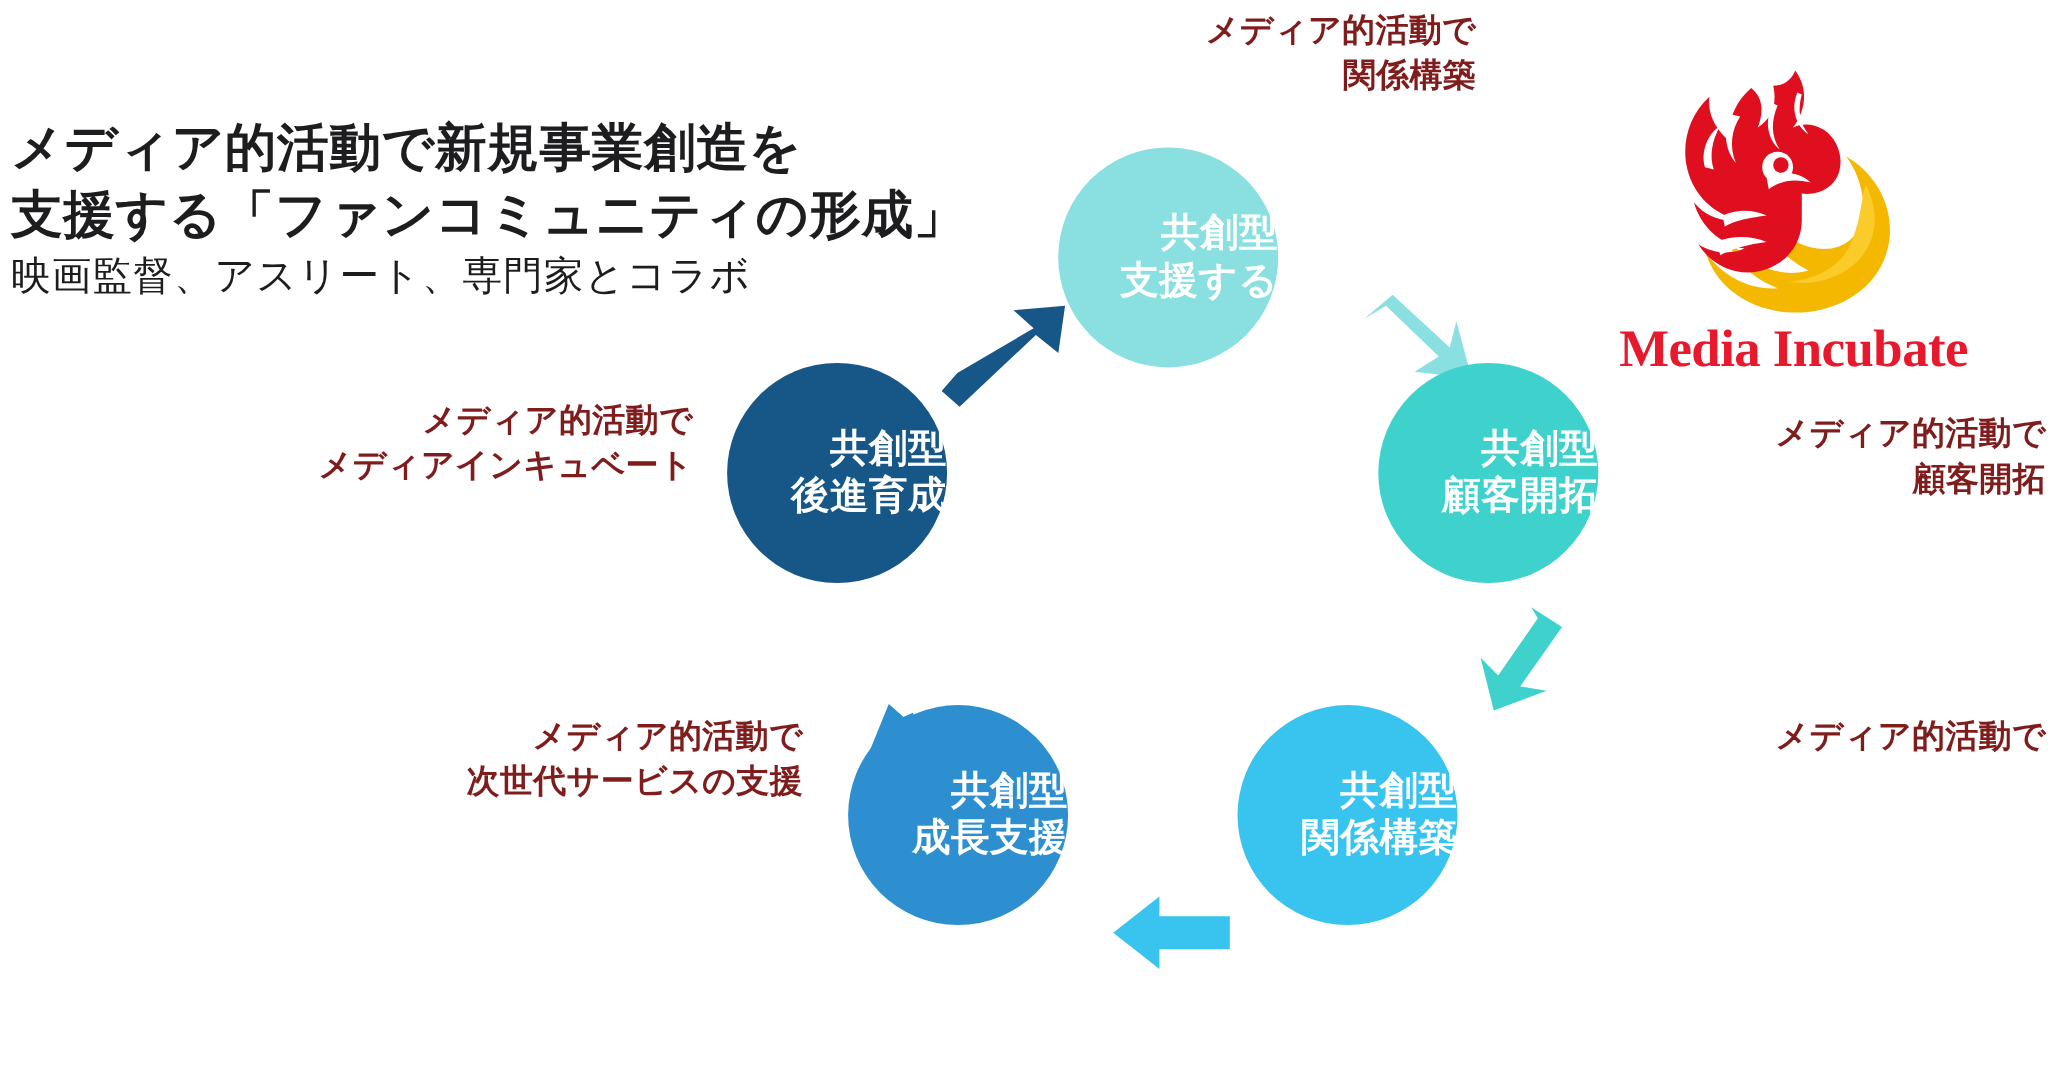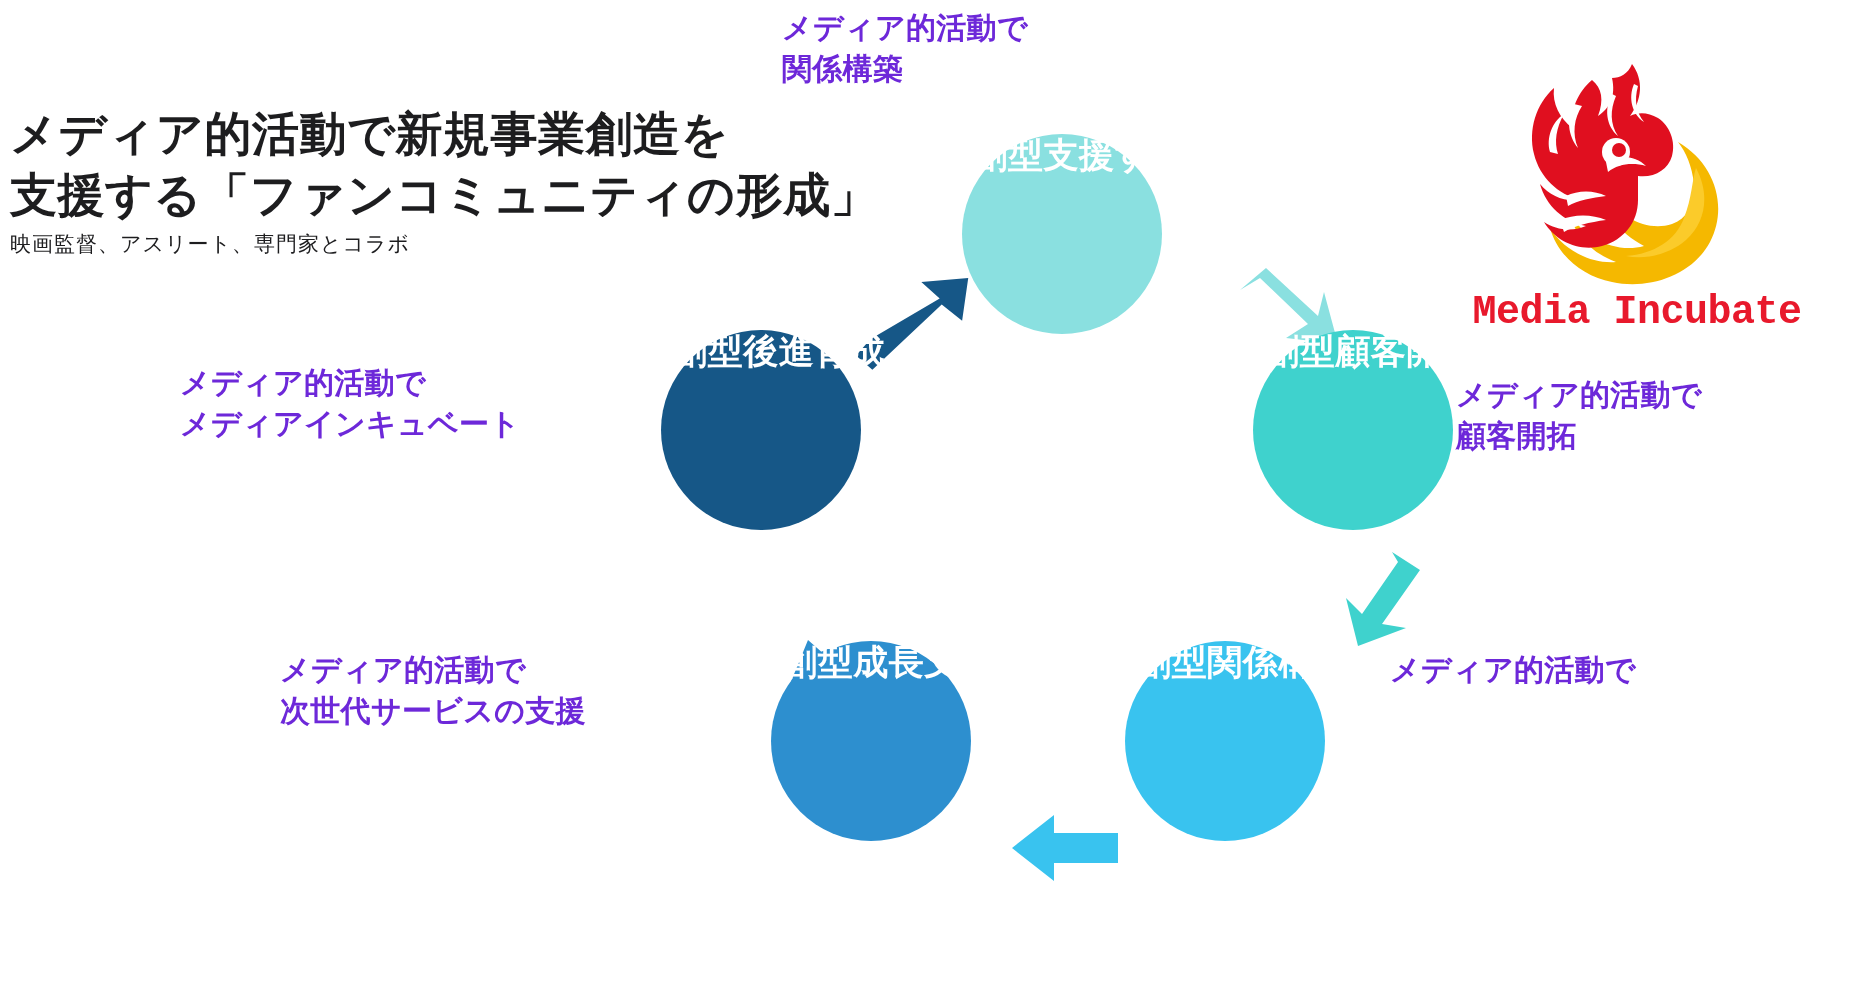--- a/index.html
+++ b/index.html
@@ -14,61 +14,61 @@
   
   .headline{
     position:absolute;left:10px;top:93px;width:830px;
     font-size:47px;line-height:1.30;font-weight:bold;color:#1d1d1f;
     letter-spacing:0.5px;
     margin-top:10px;
   }
   .headline .ln{display:block;white-space:nowrap;}
   .subhead{
     position:absolute;left:10px;top:230px;width:900px;
-    font-size:21px;line-height:1.35;font-weight:400;color:#1d1d1f;
-    letter-spacing:1px;white-space:nowrap;
+    font-size:36px;line-height:1.35;font-weight:400;color:#1d1d1f;
+    letter-spacing:1px;white-space:nowrap;font-family:Liberation Mono, monospace;
   }
 
   
   .node{
     position:absolute;border-radius:50%;
-    display:flex;align-items:flex-start;justify-content:center;
+    display:flex;flex-direction:column;align-items:flex-end;justify-content:center;
     color:#ffffff;font-weight:bold;text-align:center;
     line-height:1.22;letter-spacing:0.5px;
   }
   .node .l1,.node .l2{display:block;white-space:nowrap;}
   .node-a{left:962px;top:134px;width:200px;height:200px;background:#8ae0e0;font-size:35px;}
   .node-b{left:1253px;top:330px;width:200px;height:200px;background:#3fd2cd;font-size:35px;}
   .node-c{left:1125px;top:641px;width:200px;height:200px;background:#39c3ef;font-size:35px;}
   .node-d{left:771px;top:641px;width:200px;height:200px;background:#2d8fcf;font-size:35px;}
   .node-e{left:661px;top:330px;width:200px;height:200px;background:#165787;font-size:35px;}
 
   
   .cap{
     position:absolute;font-size:30px;line-height:1.36;font-weight:bold;
-    color:#6d28d9;text-align:left;letter-spacing:0.3px;
+    color:#7f1d1d;text-align:right;letter-spacing:0.3px;
   }
   .cap .ln{display:block;white-space:nowrap;}
   .cap-top   {left:782px;top:8px;  width:560px;}
   .cap-right {left:1456px;top:375px;width:404px;}
   .cap-br    {left:1390px;top:650px;width:470px;}
   .cap-bl    {left:280px;top:650px;width:450px;}
   .cap-left  {left:180px;top:363px;width:450px;}
 
   
   .arrow{position:absolute;}
   .arrow svg{display:block;overflow:visible;}
 
   
   .logo{position:absolute;left:1472px;top:56px;width:330px;height:300px;}
   .logo-mark{position:absolute;left:48px;top:0;width:230px;height:235px;}
   .logo-word{
     position:absolute;left:0;top:234px;width:330px;
-    text-align:center;color:#e8192c;font-size:40px;font-weight:bold;
-    letter-spacing:-0.5px;font-family:Liberation Mono, monospace;white-space:nowrap;
+    text-align:left;color:#e8192c;font-size:48px;font-weight:bold;
+    letter-spacing:-0.5px;font-family:Liberation Serif, serif;white-space:nowrap;
   }
 </style>
 </head>
 <body>
 
 <div id="stage">
 
   <div class="headline">
     <span class="ln">メディア的活動で新規事業創造を</span>
     <span class="ln">支援する「ファンコミュニティの形成」</span>

